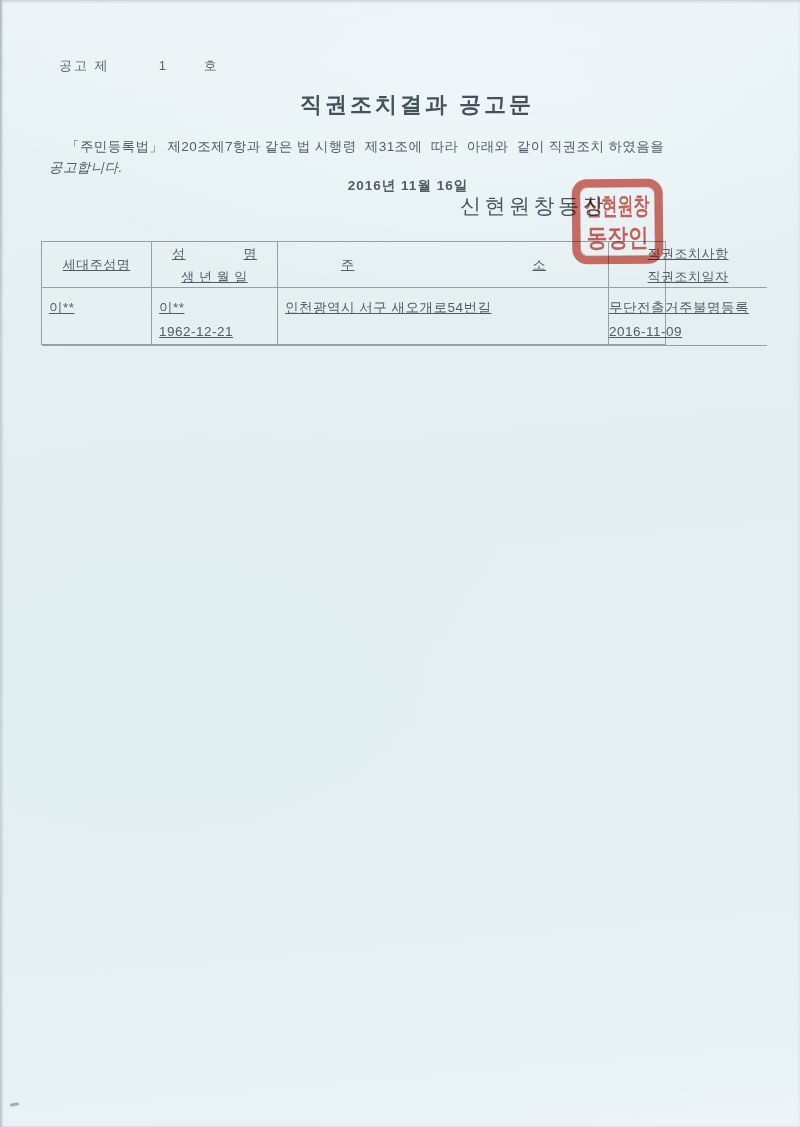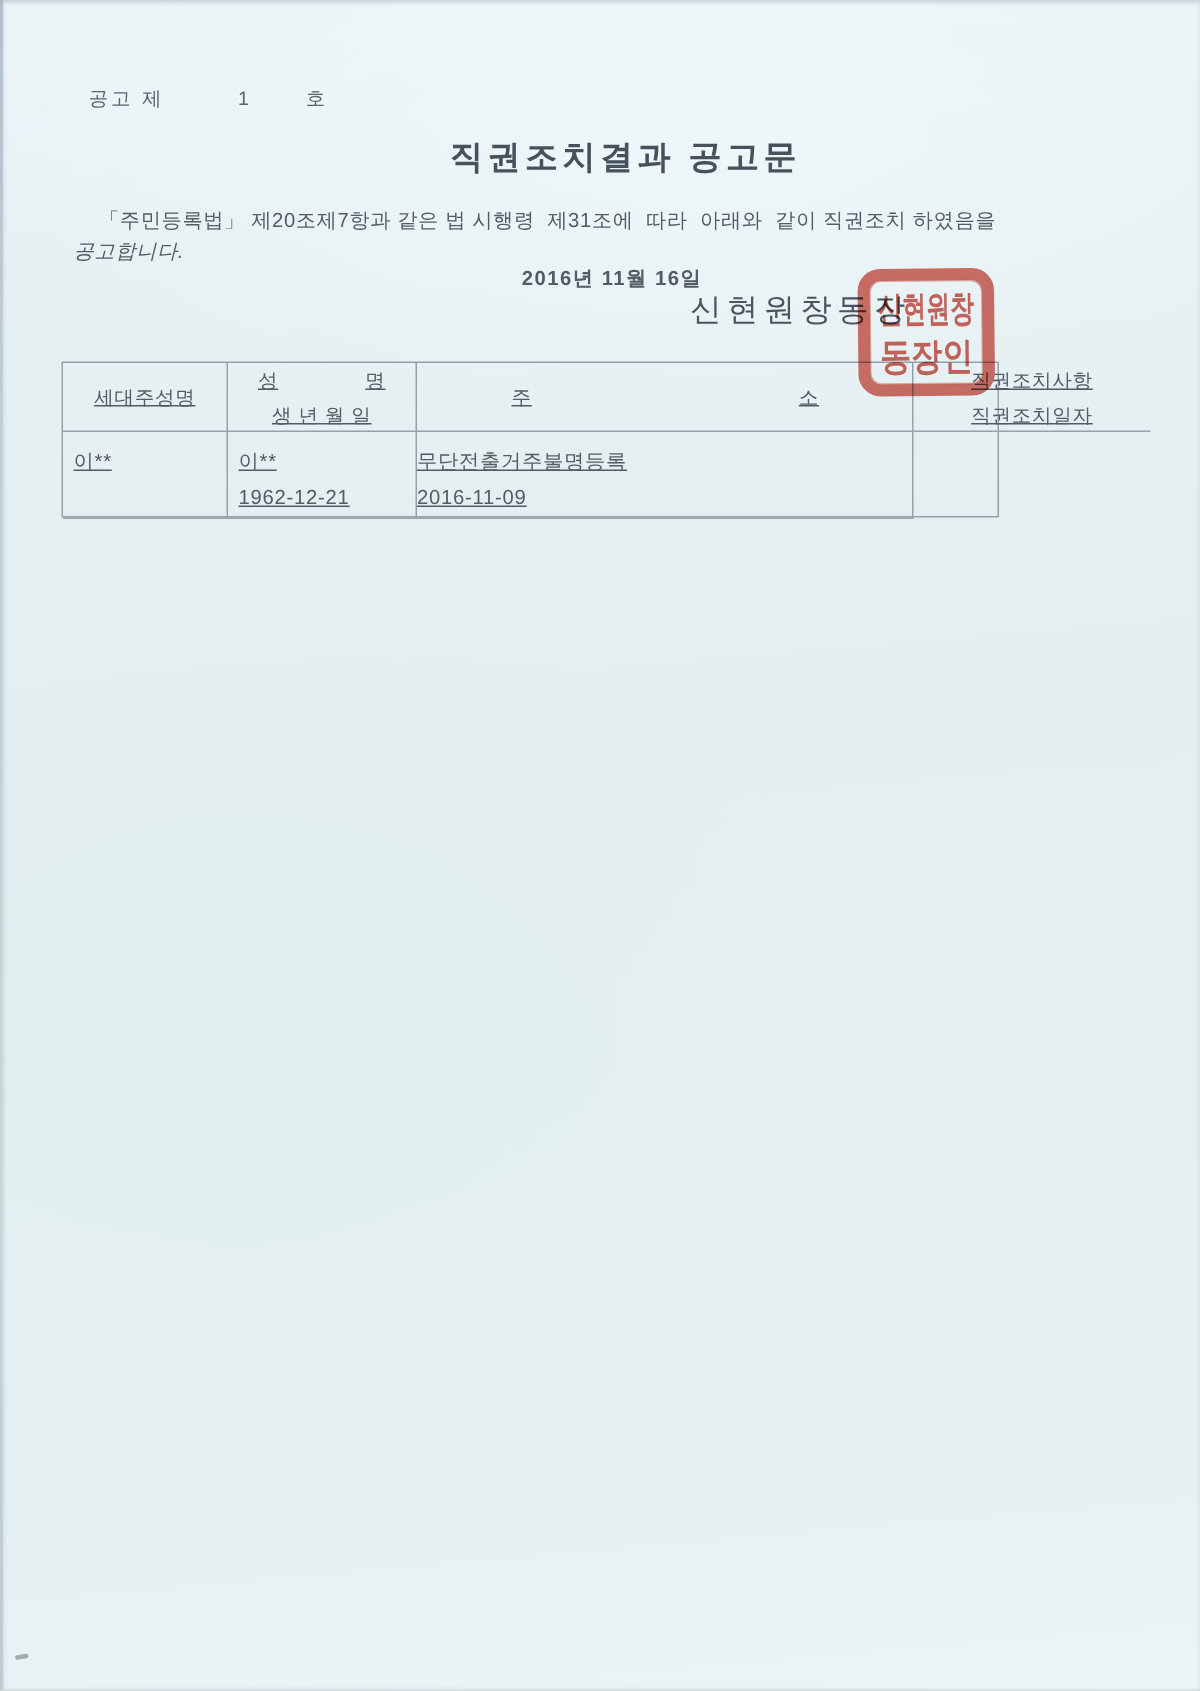--- a/index.html
+++ b/index.html
@@ -154,19 +154,22 @@
       <div>직권조치일자</div>
     </div>
 
     <div class="cell dat dat-left row-data">
       <div>이**</div>
     </div>
     <div class="cell dat dat-left row-data">
       <div>이**</div>
       <div>1962-12-21</div>
     </div>
+    <div class="cell dat dat-left row-data">
+      <div>인천광역시 서구 새오개로54번길</div>
+    </div>
     <div class="cell dat dat-center row-data">
       <div>무단전출거주불명등록</div>
       <div>2016-11-09</div>
     </div>
   </div>
 
 </div>
 
 </body></html>

